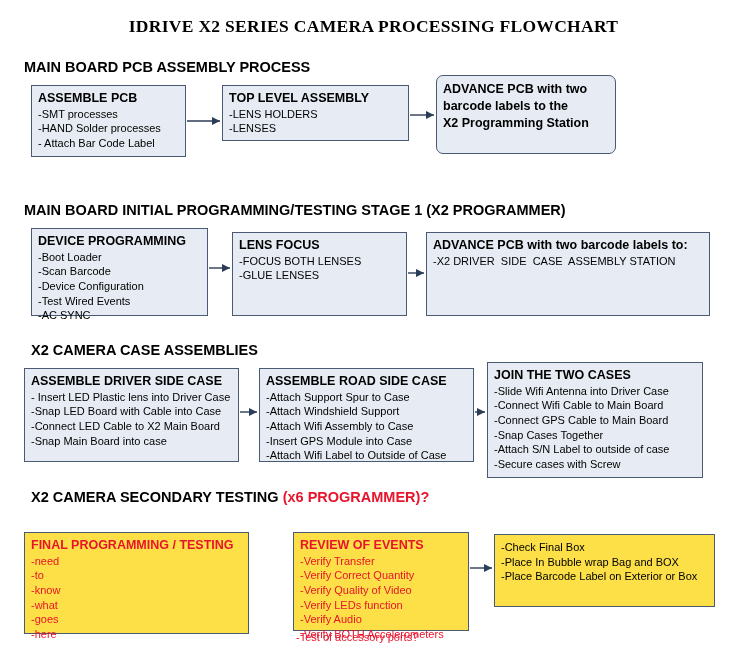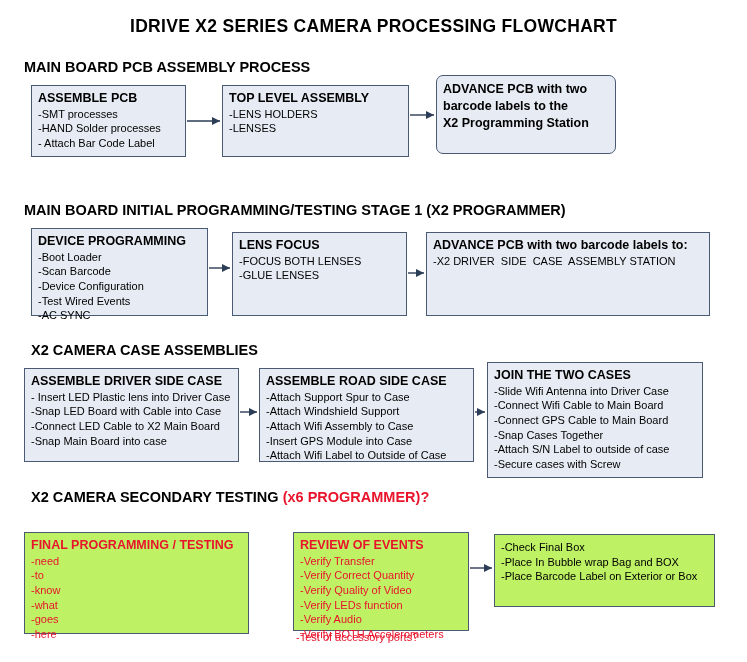--- a/index.html
+++ b/index.html
@@ -24,40 +24,41 @@
   .title {
     position: absolute;
     left: 0;
     top: 16px;
     width: 747px;
     text-align: center;
     font-size: 17.5px;
     font-weight: bold;
     letter-spacing: 0.3px;
     color: #000;
+    font-family: Liberation Serif, serif;
   }
   .section-head {
     position: absolute;
     font-size: 14.5px;
     font-weight: bold;
     color: #000;
     white-space: nowrap;
   }
   .section-head .paren-red {
     color: #e8142b;
   }
   .box {
     position: absolute;
     border: 1px solid #4a5a73;
     background: #e7ecf4;
     box-sizing: border-box;
     padding: 5px 6px 4px 6px;
   }
   .box.white {
-    background: #bef264;
+    background: #fde047;
   }
   .box-title {
     font-size: 12.5px;
     font-weight: bold;
     line-height: 1.18;
     margin-bottom: 1px;
     white-space: pre-line;
   }
   .box-title.red {
     color: #e8142b;
@@ -99,21 +100,21 @@
 
   <div class="box" style="left:31px; top:85px; width:155px; height:72px;">
     <div class="box-title">ASSEMBLE PCB</div>
     <div class="box-lines">
       <div class="ln">-SMT processes</div>
       <div class="ln">-HAND Solder processes</div>
       <div class="ln">- Attach Bar Code Label</div>
     </div>
   </div>
 
-  <div class="box" style="left:222px; top:85px; width:187px; height:72px;">
+  <div class="box" style="left:222px; top:85px; width:187px; height:56px;">
     <div class="box-title">TOP LEVEL ASSEMBLY</div>
     <div class="box-lines">
       <div class="ln">-LENS HOLDERS</div>
       <div class="ln">-LENSES</div>
     </div>
   </div>
 
   <div class="box" style="left:436px; top:75px; width:180px; height:79px;border-radius:7px;">
     <div class="box-title" style="line-height:1.35;">ADVANCE PCB with two
 barcode labels to the

